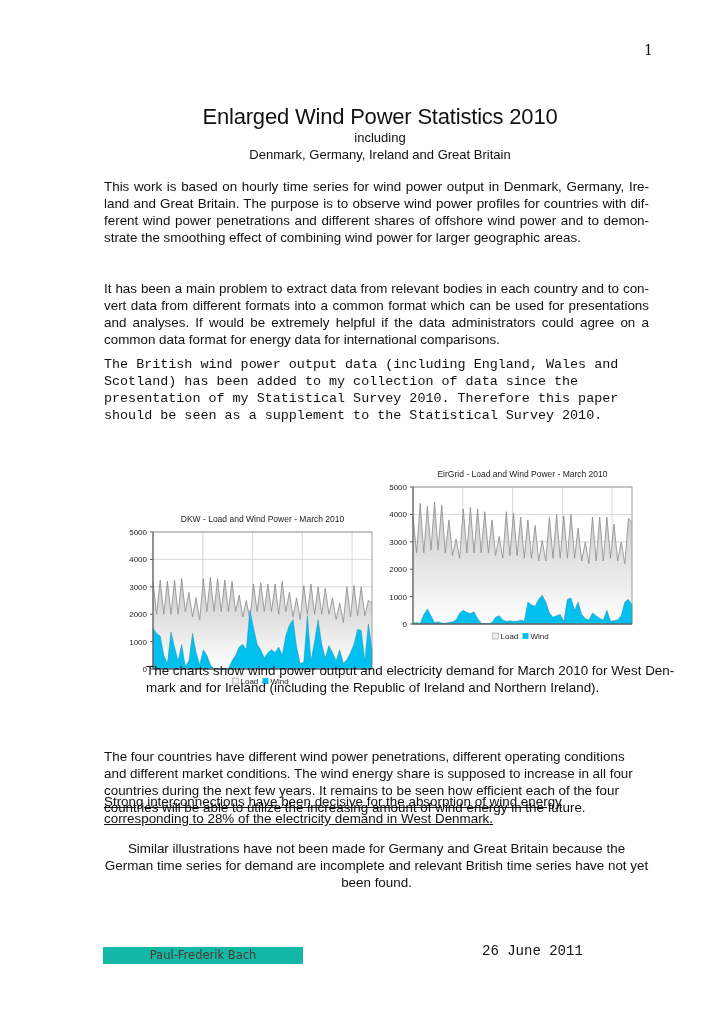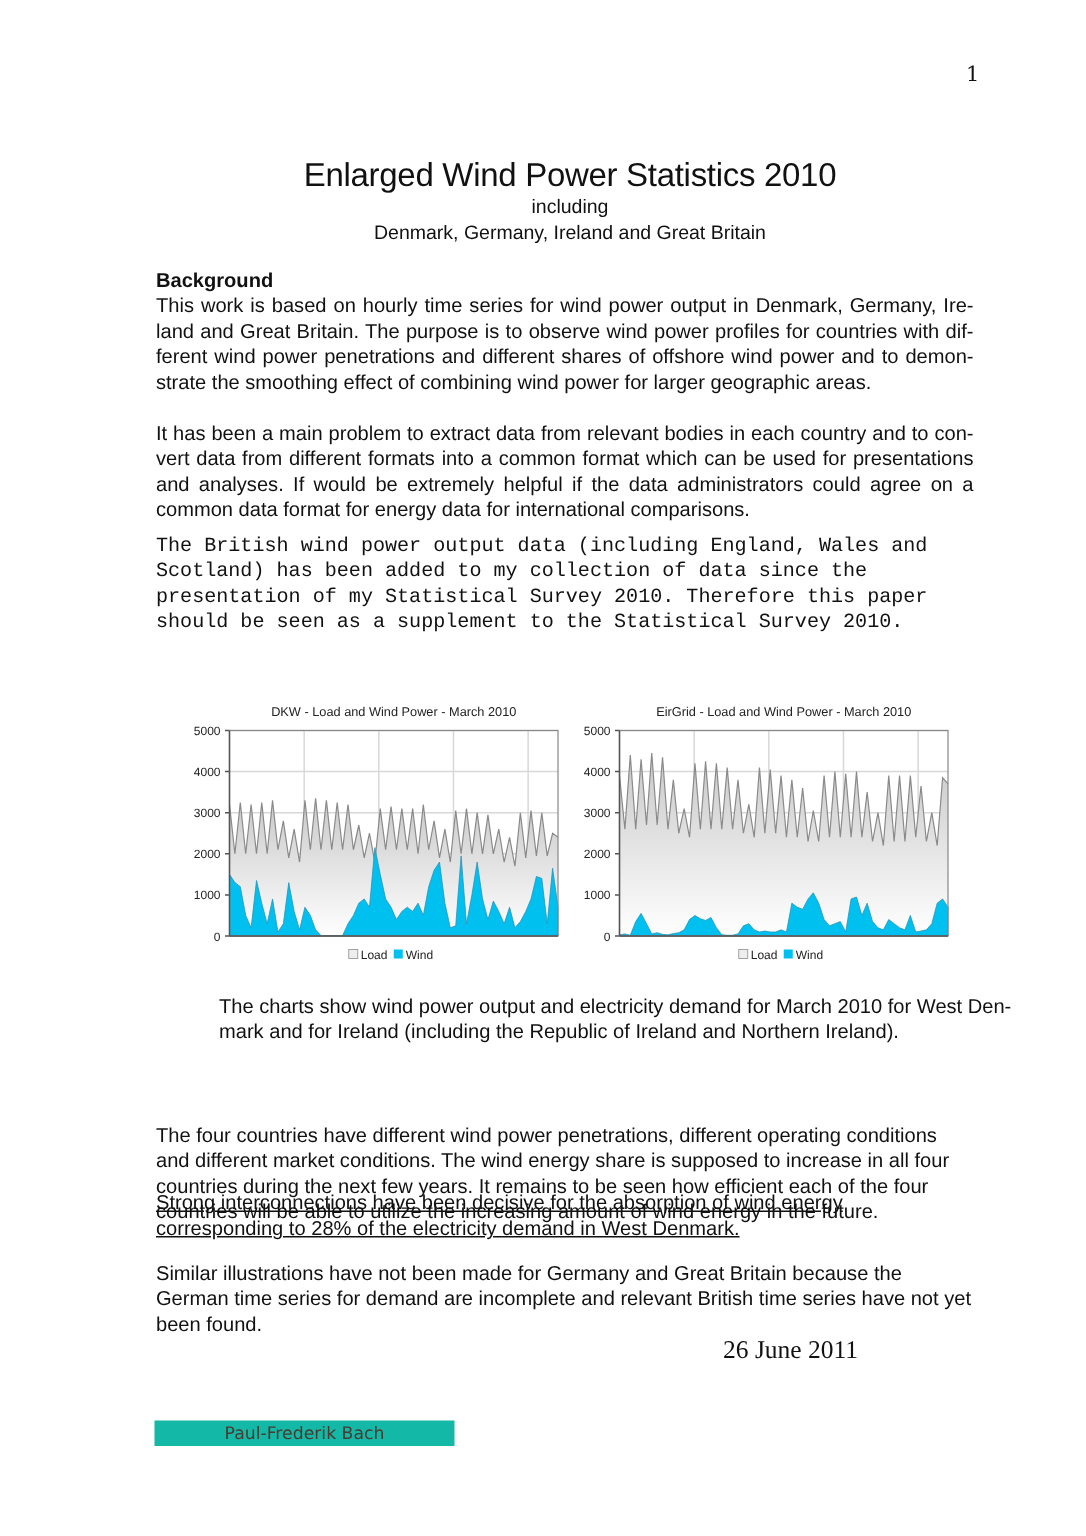--- a/index.html
+++ b/index.html
@@ -6,46 +6,45 @@
   body{width:724px;height:1024px;position:relative;font-family:"DejaVu Sans","Liberation Sans",sans-serif;color:#111;overflow:hidden;}
   .pagenum{position:absolute;left:644px;top:42px;font-family:"DejaVu Serif","Liberation Serif",serif;font-size:14px;}
   .title{position:absolute;left:0;width:760px;top:104px;text-align:center;font-size:22px;font-family:"Liberation Sans",sans-serif;letter-spacing:-0.2px;}
   .sub{position:absolute;left:0;width:760px;text-align:center;font-size:13px;font-family:"Liberation Sans",sans-serif;}
   .block{position:absolute;left:104px;width:545px;font-size:13.4px;line-height:17px;font-family:"Liberation Sans",sans-serif;}
   .block p{margin:0;}
   .h{font-weight:bold;}
   .chart{position:absolute;top:462px;width:260px;height:185px;}
   .chart svg{display:block;}
   .footer-author{position:absolute;left:103px;top:947px;width:200px;height:17px;background:#14b8a6;color:#4a3a30;font-size:11.5px;text-align:center;line-height:17px;font-family:"DejaVu Sans",sans-serif;}
-  .footer-date{position:absolute;left:482px;top:890px;font-size:17px;font-family:Liberation Serif, serif;}
+  .footer-date{position:absolute;left:482px;top:943px;font-size:14px;font-family:Liberation Mono, monospace;}
 </style>
 </head>
 <body>
 
 <div class="pagenum">1</div>
 
 <div class="title">Enlarged Wind Power Statistics 2010</div>
 <div class="sub" style="top:130px;">including</div>
 <div class="sub" style="top:147px;">Denmark, Germany, Ireland and Great Britain</div>
 
 <div class="block" style="top:178px;">
-  <p class="h">Background</p>
   <p style="text-align:justify;">This work is based on hourly time series for wind power output in Denmark, Germany, Ire-land and Great Britain. The purpose is to observe wind power profiles for countries with dif-ferent wind power penetrations and different shares of offshore wind power and to demon-strate the smoothing effect of combining wind power for larger geographic areas.</p>
 </div>
 <div class="block" style="top:280px;">
   <p style="text-align:justify;">It has been a main problem to extract data from relevant bodies in each country and to con-vert data from different formats into a common format which can be used for presentations and analyses. If would be extremely helpful if the data administrators could agree on a common data format for energy data for international comparisons.</p>
 </div>
 <div class="block" style="top:356px;font-family:Liberation Mono, monospace;">
   <p>The British wind power output data (including England, Wales and Scotland) has been added to my collection of data since the presentation of my Statistical Survey 2010. Therefore this paper should be seen as a supplement to the Statistical Survey 2010.</p>
 </div>
 
 <div class="block" style="top:419px;">
 </div>
 
-<div class="chart" style="left:120px;">
+<div class="chart" style="left:120px;margin-top:45px;">
     <svg width="260" height="185" viewBox="0 0 260 185">
       <defs>
         <linearGradient id="g0" x1="0" y1="0" x2="0" y2="1">
           <stop offset="0%" stop-color="#c8c8c8"></stop>
           <stop offset="100%" stop-color="#ffffff"></stop>
         </linearGradient>
       </defs>
       <text x="142.5" y="15" text-anchor="middle" font-size="8.5" font-family="Liberation Sans, sans-serif" fill="#222">DKW - Load and Wind Power - March 2010</text>
       <line x1="33" x2="252" y1="162" y2="162" stroke="#d8d8d8" stroke-width="1"></line>
       <line x1="30" x2="33" y1="162" y2="162" stroke="#555" stroke-width="1"></line>
@@ -127,18 +126,18 @@
 
 <div class="block" style="top:662px;margin-left:42px;">
   <p>The charts show wind power output and electricity demand for March 2010 for West Den-mark and for Ireland (including the Republic of Ireland and Northern Ireland).</p>
 </div>
 <div class="block" style="top:748px;">
   <p>The four countries have different wind power penetrations, different operating conditions and different market conditions. The wind energy share is supposed to increase in all four countries during the next few years. It remains to be seen how efficient each of the four countries will be able to utilize the increasing amount of wind energy in the future.</p>
 </div>
 <div class="block" style="top:793px;text-decoration:underline;">
   <p>Strong interconnections have been decisive for the absorption of wind energy corresponding to 28% of the electricity demand in West Denmark.</p>
 </div>
-<div class="block" style="top:840px;">
+<div class="block" style="top:840px;text-align:center;">
   <p>Similar illustrations have not been made for Germany and Great Britain because the German time series for demand are incomplete and relevant British time series have not yet been found.</p>
 </div>
 
 <div class="footer-author">Paul-Frederik Bach</div>
 <div class="footer-date">26 June 2011</div>
 
 </body></html>

